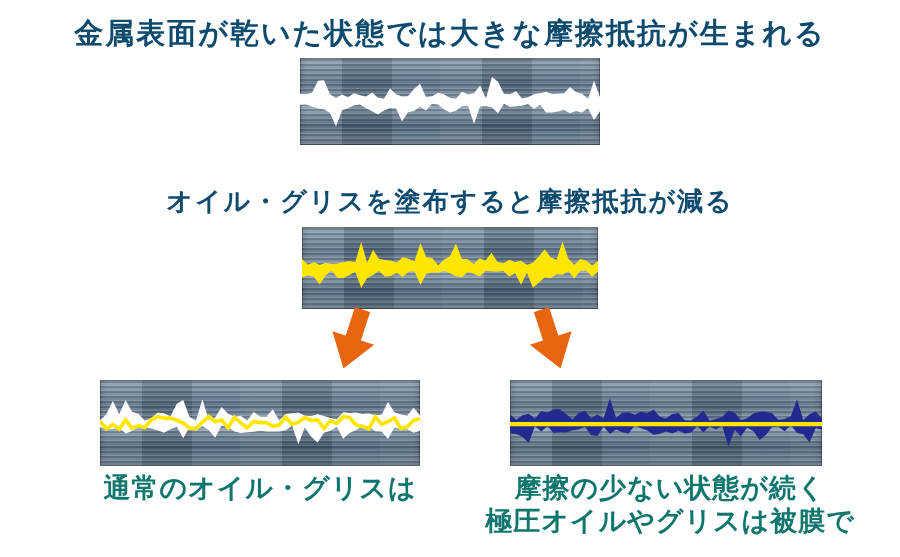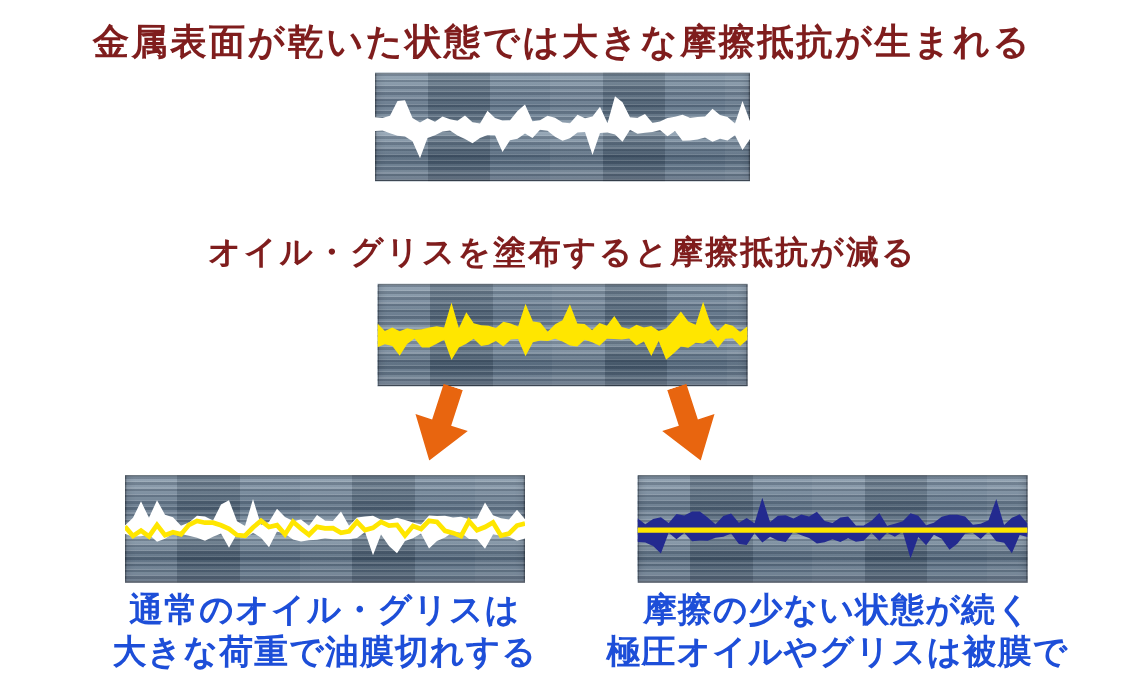--- a/index.html
+++ b/index.html
@@ -2,26 +2,26 @@
 <html><head>
 <meta charset="utf-8">
 <style>
   html,body{margin:0;padding:0;background:#ffffff;}
   #stage{
     position:relative;width:900px;height:557px;overflow:hidden;background:#ffffff;
     font-family:"Liberation Sans","DejaVu Sans",sans-serif;
   }
   .title{
     position:absolute;left:0;width:100%;text-align:center;
-    font-weight:bold;color:#7f1d1d;letter-spacing:2px;white-space:nowrap;
+    font-weight:bold;color:#0c4a6e;letter-spacing:2px;white-space:nowrap;
   }
   #title-dry{top:14px;font-size:29px;}
   #title-oiled{top:184px;font-size:26px;}
   .caption{
-    position:absolute;text-align:center;font-weight:bold;color:#1d4ed8;
+    position:absolute;text-align:center;font-weight:bold;color:#0f766e;
     font-size:27px;line-height:33px;letter-spacing:1px;white-space:nowrap;
   }
   .panel{
     position:absolute;
     background:
       repeating-linear-gradient(180deg,
         rgba(255,255,255,.13) 0px, rgba(255,255,255,.13) 1px,
         rgba(10,25,45,.22) 1px, rgba(10,25,45,.22) 3px,
         rgba(255,255,255,0) 3px, rgba(255,255,255,0) 5px),
       repeating-linear-gradient(90deg,
@@ -68,21 +68,20 @@
   </div>
 
   <div class="panel" style="left:100px;top:380px;width:320px;height:86px">
     <svg viewBox="0 0 300 80" preserveAspectRatio="none">
       <polygon class="jag" fill="#ffffff" points="0,37.6 6,31.9 12,19.6 18,31.9 24,18.7 30,29.5 36,31.5 42,37.8 48,35.4 54,30.4 60,30.9 66,33.9 72,22.0 78,18.7 84,34.5 90,38.0 96,17.9 102,37.2 108,34.9 114,25.2 120,31.3 126,34.2 132,33.2 138,37.8 144,29.8 150,33.9 156,34.1 162,27.1 168,37.8 174,31.6 180,30.9 186,30.3 192,33.3 198,33.4 204,31.9 210,33.4 216,35.3 222,36.8 228,30.1 234,30.6 240,30.3 246,31.7 252,31.1 258,32.9 264,32.3 270,20.5 276,29.9 282,32.2 288,33.2 294,25.9 300,33.0 300,47.3 294,49.0 288,45.9 282,45.1 276,44.2 270,54.8 264,47.8 258,47.7 252,42.9 246,42.5 240,46.6 234,49.2 228,54.7 222,43.5 216,47.1 210,49.1 204,58.2 198,52.9 192,44.3 186,59.7 180,42.4 174,46.8 168,47.9 162,47.8 156,47.8 150,47.1 144,48.1 138,48.5 132,49.4 126,48.0 120,43.8 114,42.0 108,53.7 102,46.7 96,42.9 90,47.1 84,43.8 78,54.1 72,43.6 66,45.9 60,49.0 54,46.7 48,45.2 42,43.9 36,43.5 30,47.4 24,49.7 18,44.3 12,45.5 6,45.7 0,43.9"></polygon>
       <polyline class="jag" fill="none" stroke-width="3.5" stroke="#ffe600" points="0,38.4 6,45.4 12,41.4 18,45.7 24,37.1 30,44.8 36,42.6 42,44.2 48,37.1 54,34.2 60,35.5 66,35.5 72,37.4 78,40.1 84,44.7 90,45.2 96,39.1 102,34.0 108,38.7 114,37.3 120,44.2 126,34.8 132,39.9 138,44.5 144,38.6 150,39.7 156,39.6 162,43.0 168,41.9 174,34.8 180,41.0 186,39.3 192,34.9 198,37.7 204,37.1 210,45.0 216,38.0 222,40.2 228,34.1 234,34.9 240,41.6 246,43.1 252,45.5 258,34.3 264,41.1 270,38.7 276,35.3 282,45.1 288,43.6 294,37.6 300,36.1"></polyline>
     </svg>
   </div>
   <div class="caption" style="left:55px;top:472px;width:410px">
     <div>通常のオイル・グリスは</div>
-    <div>大きな荷重で油膜切れする</div>
   </div>
 
   <div class="panel" style="left:510px;top:380px;width:312px;height:86px">
     <svg viewBox="0 0 300 80" preserveAspectRatio="none">
       <polygon class="jag" fill="#232a8f" points="0,32.1 6,36.7 12,32.7 18,31.5 24,35.8 30,29.1 36,30.2 42,27.1 48,27.2 54,31.7 60,36.7 66,30.6 72,28.6 78,35.6 84,32.0 90,35.9 96,17.0 102,35.0 108,30.4 114,30.0 120,32.3 126,29.4 132,30.8 138,27.4 144,34.3 150,35.8 156,31.6 162,30.8 168,37.5 174,37.6 180,34.0 186,28.3 192,37.8 198,36.3 204,34.5 210,28.4 216,30.4 222,37.4 228,35.5 234,31.1 240,29.6 246,29.5 252,30.9 258,37.0 264,36.2 270,33.7 276,17.9 282,37.2 288,31.9 294,29.3 300,36.1 300,46.2 294,44.7 288,58.2 282,50.4 276,49.3 270,42.1 264,47.6 258,43.2 252,43.8 246,51.1 240,55.7 234,47.4 228,44.4 222,52.3 216,46.2 210,62.2 204,42.3 198,46.0 192,42.9 186,48.9 180,42.9 174,49.0 168,49.7 162,47.1 156,49.8 150,47.9 144,50.0 138,51.0 132,46.9 126,44.8 120,42.2 114,49.8 108,48.7 102,46.0 96,50.3 90,43.3 84,52.1 78,51.4 72,43.6 66,46.0 60,46.7 54,48.9 48,48.7 42,49.3 36,43.1 30,47.8 24,42.9 18,58.5 12,52.9 6,50.2 0,49.8"></polygon>
       <line x1="0" y1="41" x2="300" y2="41" stroke-width="4" stroke="#ffe600"></line>
     </svg>
   </div>
   <div class="caption" style="left:460px;top:472px;width:420px">
     <div>摩擦の少ない状態が続く</div>

